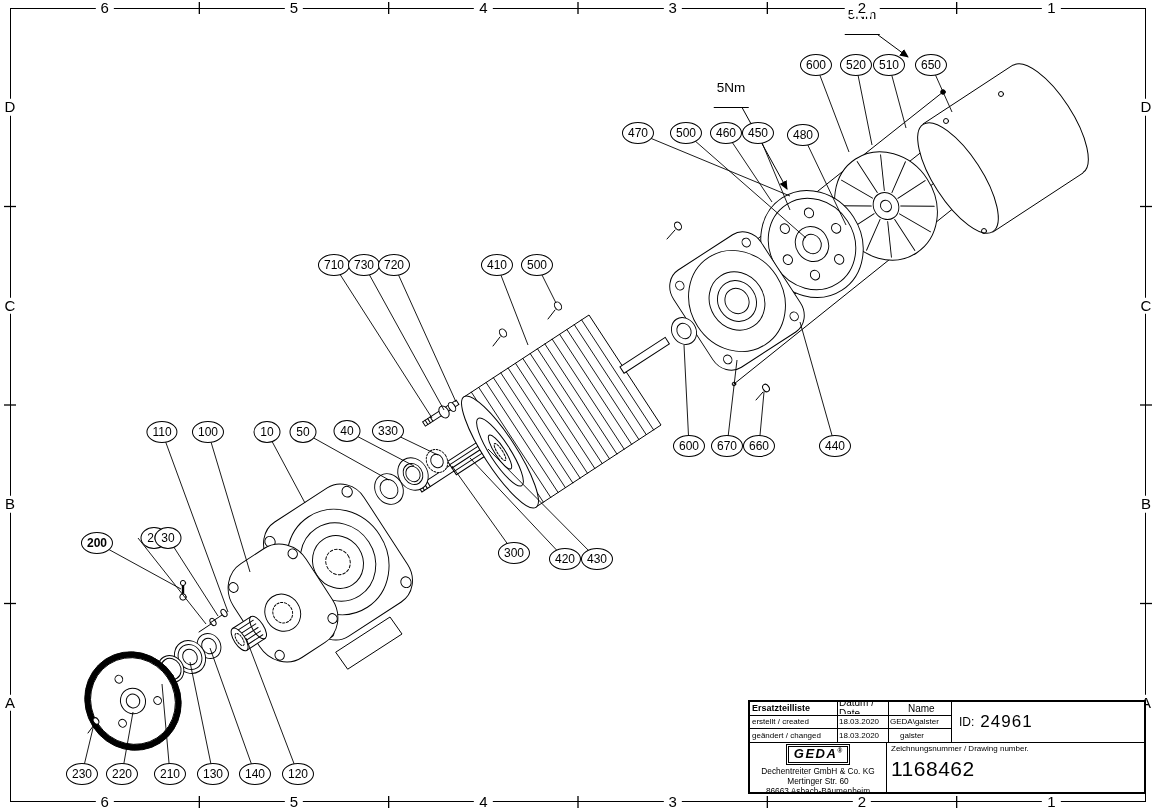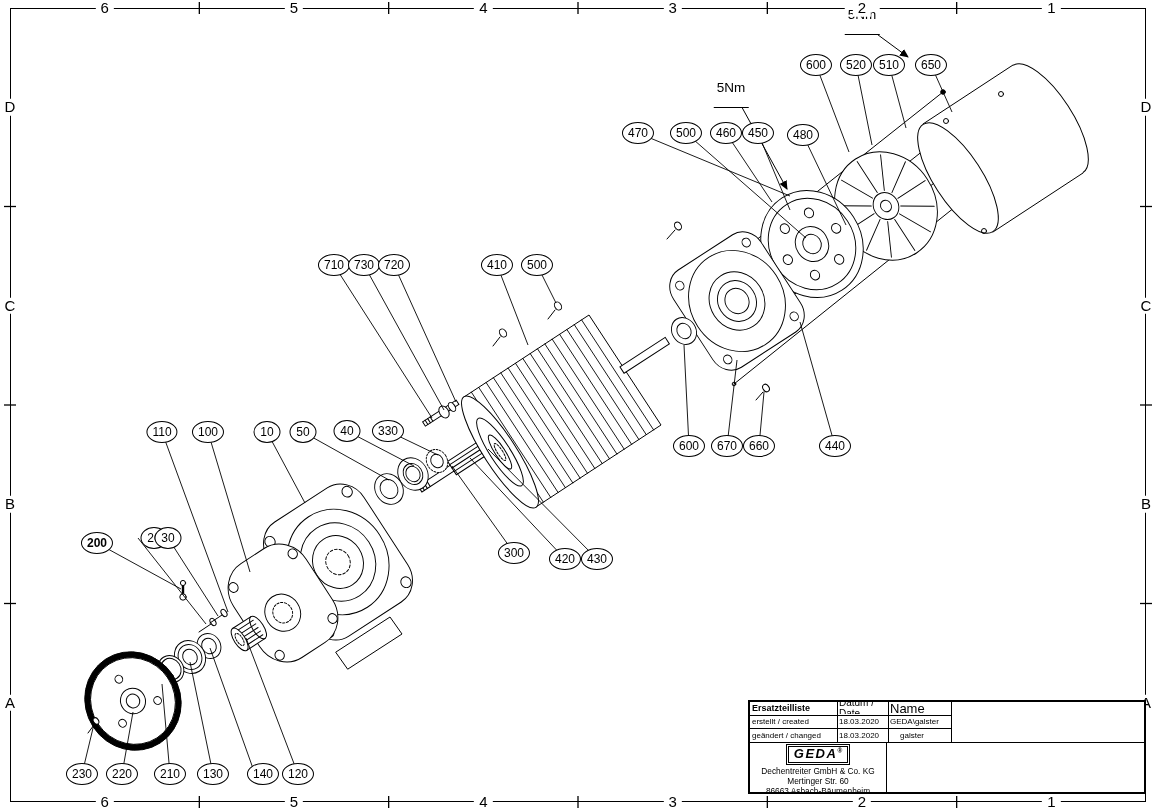--- a/index.html
+++ b/index.html
@@ -18,21 +18,21 @@
   .torque{position:absolute;transform:translate(-50%,-50%);font-size:13.5px;
        border-bottom:1.3px solid #000;padding:0 3px 12px;background:#fff;}
   
   .tblock{position:absolute;left:748px;top:700px;width:398px;height:94px;
        border:2px solid #000;box-sizing:border-box;background:#fff;font-size:8px;}
   .tb-abs{position:absolute;box-sizing:border-box;display:flex;align-items:center;overflow:hidden;}
   .vl{position:absolute;width:1px;background:#000;}
   .hl{position:absolute;height:1px;background:#000;}
   .c-head{left:0;top:0;width:87px;height:12px;font-weight:bold;font-size:9px;padding-left:2px;}
   .c-datehead{left:87px;top:0;width:51px;height:12px;font-size:10px;padding-left:2px;}
-  .c-namehead{left:138px;top:0;width:63px;height:12px;font-size:13px;padding-left:2px;}
+  .c-namehead{left:138px;top:0;width:63px;height:12px;font-size:10px;padding-left:20px;}
   .c-created{left:0;top:13px;width:87px;height:13px;padding-left:2px;}
   .c-cdate{left:87px;top:13px;width:51px;height:13px;padding-left:2px;}
   .c-cname{left:138px;top:13px;width:63px;height:13px;padding-left:2px;}
   .c-changed{left:0;top:27px;width:87px;height:13px;padding-left:2px;}
   .c-chdate{left:87px;top:27px;width:51px;height:13px;padding-left:2px;}
   .c-chname{left:138px;top:27px;width:63px;height:13px;padding-left:0;margin-left:12px;}
   .idcell{left:201px;top:0;width:193px;height:40px;padding-left:8px;align-items:center;}
   .idlabel{font-size:12px;margin-right:6px;}
   .idvalue{font-size:17px;letter-spacing:1px;}
   .logocell{left:0;top:40px;width:136px;height:50px;flex-direction:column;justify-content:flex-start;align-items:center;padding-top:2px;}
@@ -381,21 +381,21 @@
     <div class="balloon" style="left: 727px; top: 446px;">670</div>
     <div class="balloon" style="left: 759px; top: 446px;">660</div>
     <div class="balloon" style="left: 835px; top: 446px;">440</div>
     <div class="balloon" style="left: 514px; top: 553px;">300</div>
     <div class="balloon" style="left: 565px; top: 559px;">420</div>
     <div class="balloon" style="left: 597px; top: 559px;">430</div>
     <div class="balloon" style="left: 82px; top: 774px;">230</div>
     <div class="balloon" style="left: 122px; top: 774px;">220</div>
     <div class="balloon" style="left: 170px; top: 774px;">210</div>
     <div class="balloon" style="left: 213px; top: 774px;">130</div>
-    <div class="balloon" style="left: 255px; top: 774px; margin-left: 8px;">140</div>
+    <div class="balloon" style="left: 255px; top: 774px;">140</div>
     <div class="balloon" style="left: 298px; top: 774px;">120</div>
     <div class="torque" style="left: 862px; top: 21px;">5Nm</div>
     <div class="torque" style="left: 731px; top: 94px;">5Nm</div>
   </div>
 <div id="frame-layer">
     <div class="zone-label" style="left: 104.667px; top: 8px;">6</div>
     <div class="zone-label" style="left: 104.667px; top: 802px;">6</div>
     <div class="zone-label" style="left: 294px; top: 8px;">5</div>
     <div class="zone-label" style="left: 294px; top: 802px;">5</div>
     <div class="zone-label" style="left: 483.333px; top: 8px;">4</div>
@@ -419,28 +419,36 @@
 <div class="tblock">
   <div class="tb-abs c-head">Ersatzteilliste</div>
   <div class="tb-abs c-datehead">Datum / Date</div>
   <div class="tb-abs c-namehead">Name</div>
   <div class="tb-abs c-created">erstellt / created</div>
   <div class="tb-abs c-cdate">18.03.2020</div>
   <div class="tb-abs c-cname">GEDA\galster</div>
   <div class="tb-abs c-changed">geändert / changed</div>
   <div class="tb-abs c-chdate">18.03.2020</div>
   <div class="tb-abs c-chname">galster</div>
+  <div class="tb-abs idcell">
+    <span class="idlabel">ID:</span>
+    <span class="idvalue">24961</span>
+  </div>
   <div class="tb-abs logocell">
     <div class="geda-outer">
       <div class="geda"><span>GEDA</span><sup>®</sup></div>
     </div>
     <div class="addr">Dechentreiter GmbH &amp; Co. KG</div>
     <div class="addr">Mertinger Str. 60</div>
     <div class="addr">86663 Asbach-Bäumenheim</div>
   </div>
+  <div class="tb-abs dncell">
+    <div class="dnlabel">Zeichnungsnummer / Drawing number.</div>
+    <div class="dnvalue">1168462</div>
+  </div>
 
   <div class="vl" style="left:87px;top:0;height:40px;"></div>
   <div class="vl" style="left:138px;top:0;height:40px;"></div>
   <div class="vl" style="left:201px;top:0;height:40px;"></div>
   <div class="vl" style="left:136px;top:40px;height:50px;"></div>
   <div class="hl" style="left:0;top:12.5px;width:201px;"></div>
   <div class="hl" style="left:0;top:26px;width:201px;"></div>
   <div class="hl" style="left:0;top:40px;width:394px;"></div>
 </div>
 

